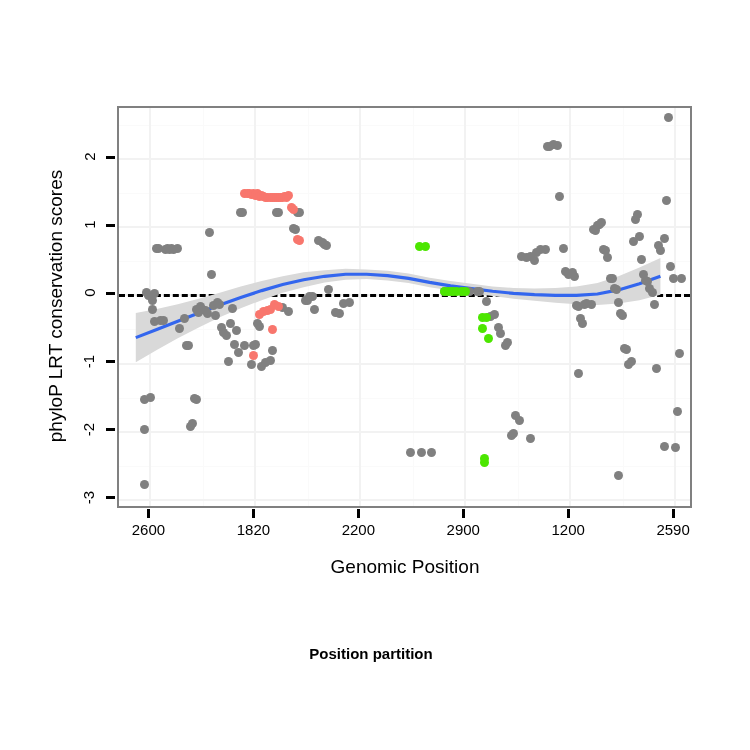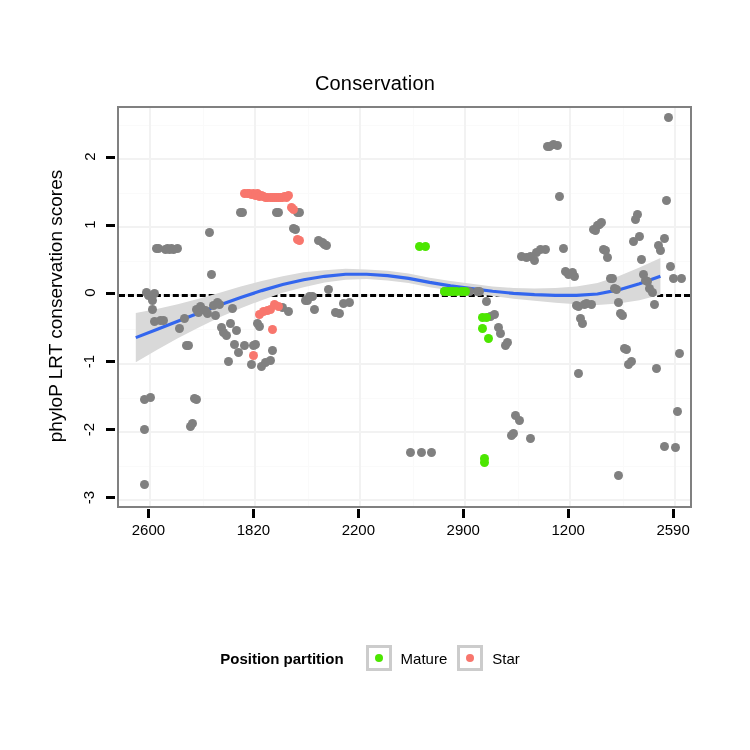--- a/index.html
+++ b/index.html
@@ -172,26 +172,26 @@
     width: 575px;
     height: 402px;
     pointer-events: none;
   }
 </style>
 </head>
 <body>
 
 <div id="figure">
 
-  <div class="chart-title">Conservation</div>
 
   <div class="ylabel-wrap">
     <div class="ylabel-inner">phyloP LRT conservation scores</div>
   </div>
 
+  <div class="xlabel">Genomic Position</div>
 
   <div class="panel" id="panel">
 
   <div class="gridline-minor-v" style="left: 83.9416px;"></div>
       <div class="gridline-minor-v" style="left: 83.9416px;"></div>
       <div class="gridline-minor-v" style="left: 188.869px;"></div>
       <div class="gridline-minor-v" style="left: 188.869px;"></div>
       <div class="gridline-minor-v" style="left: 293.796px;"></div>
       <div class="gridline-minor-v" style="left: 293.796px;"></div>
       <div class="gridline-minor-v" style="left: 398.723px;"></div>
@@ -472,29 +472,15 @@
       <div class="tick-x" style="left: 461.759px;"></div>
       <div class="xtl" style="left: 463.259px;">2900</div>
       <div class="tick-x" style="left: 566.686px;"></div>
       <div class="xtl" style="left: 568.186px;">1200</div>
       <div class="tick-x" style="left: 671.613px;"></div>
       <div class="xtl" style="left: 673.113px;">2590</div>
     </div>
 
   <div class="legend">
     <div class="legend-title">Position partition</div>
-    <div id="legend-items" style="display:flex;align-items:center;">
-        <div class="legend-item">
-          <div class="legend-key">
-            <div class="dot" style="background: rgb(76, 230, 0);"></div>
-          </div>
-          <div class="legend-label">Mature</div>
-        </div>
-        <div class="legend-item">
-          <div class="legend-key">
-            <div class="dot" style="background: rgb(248, 118, 109);"></div>
-          </div>
-          <div class="legend-label">Star</div>
-        </div>
-      </div>
   </div>
 
 </div>
 
 </body></html>

